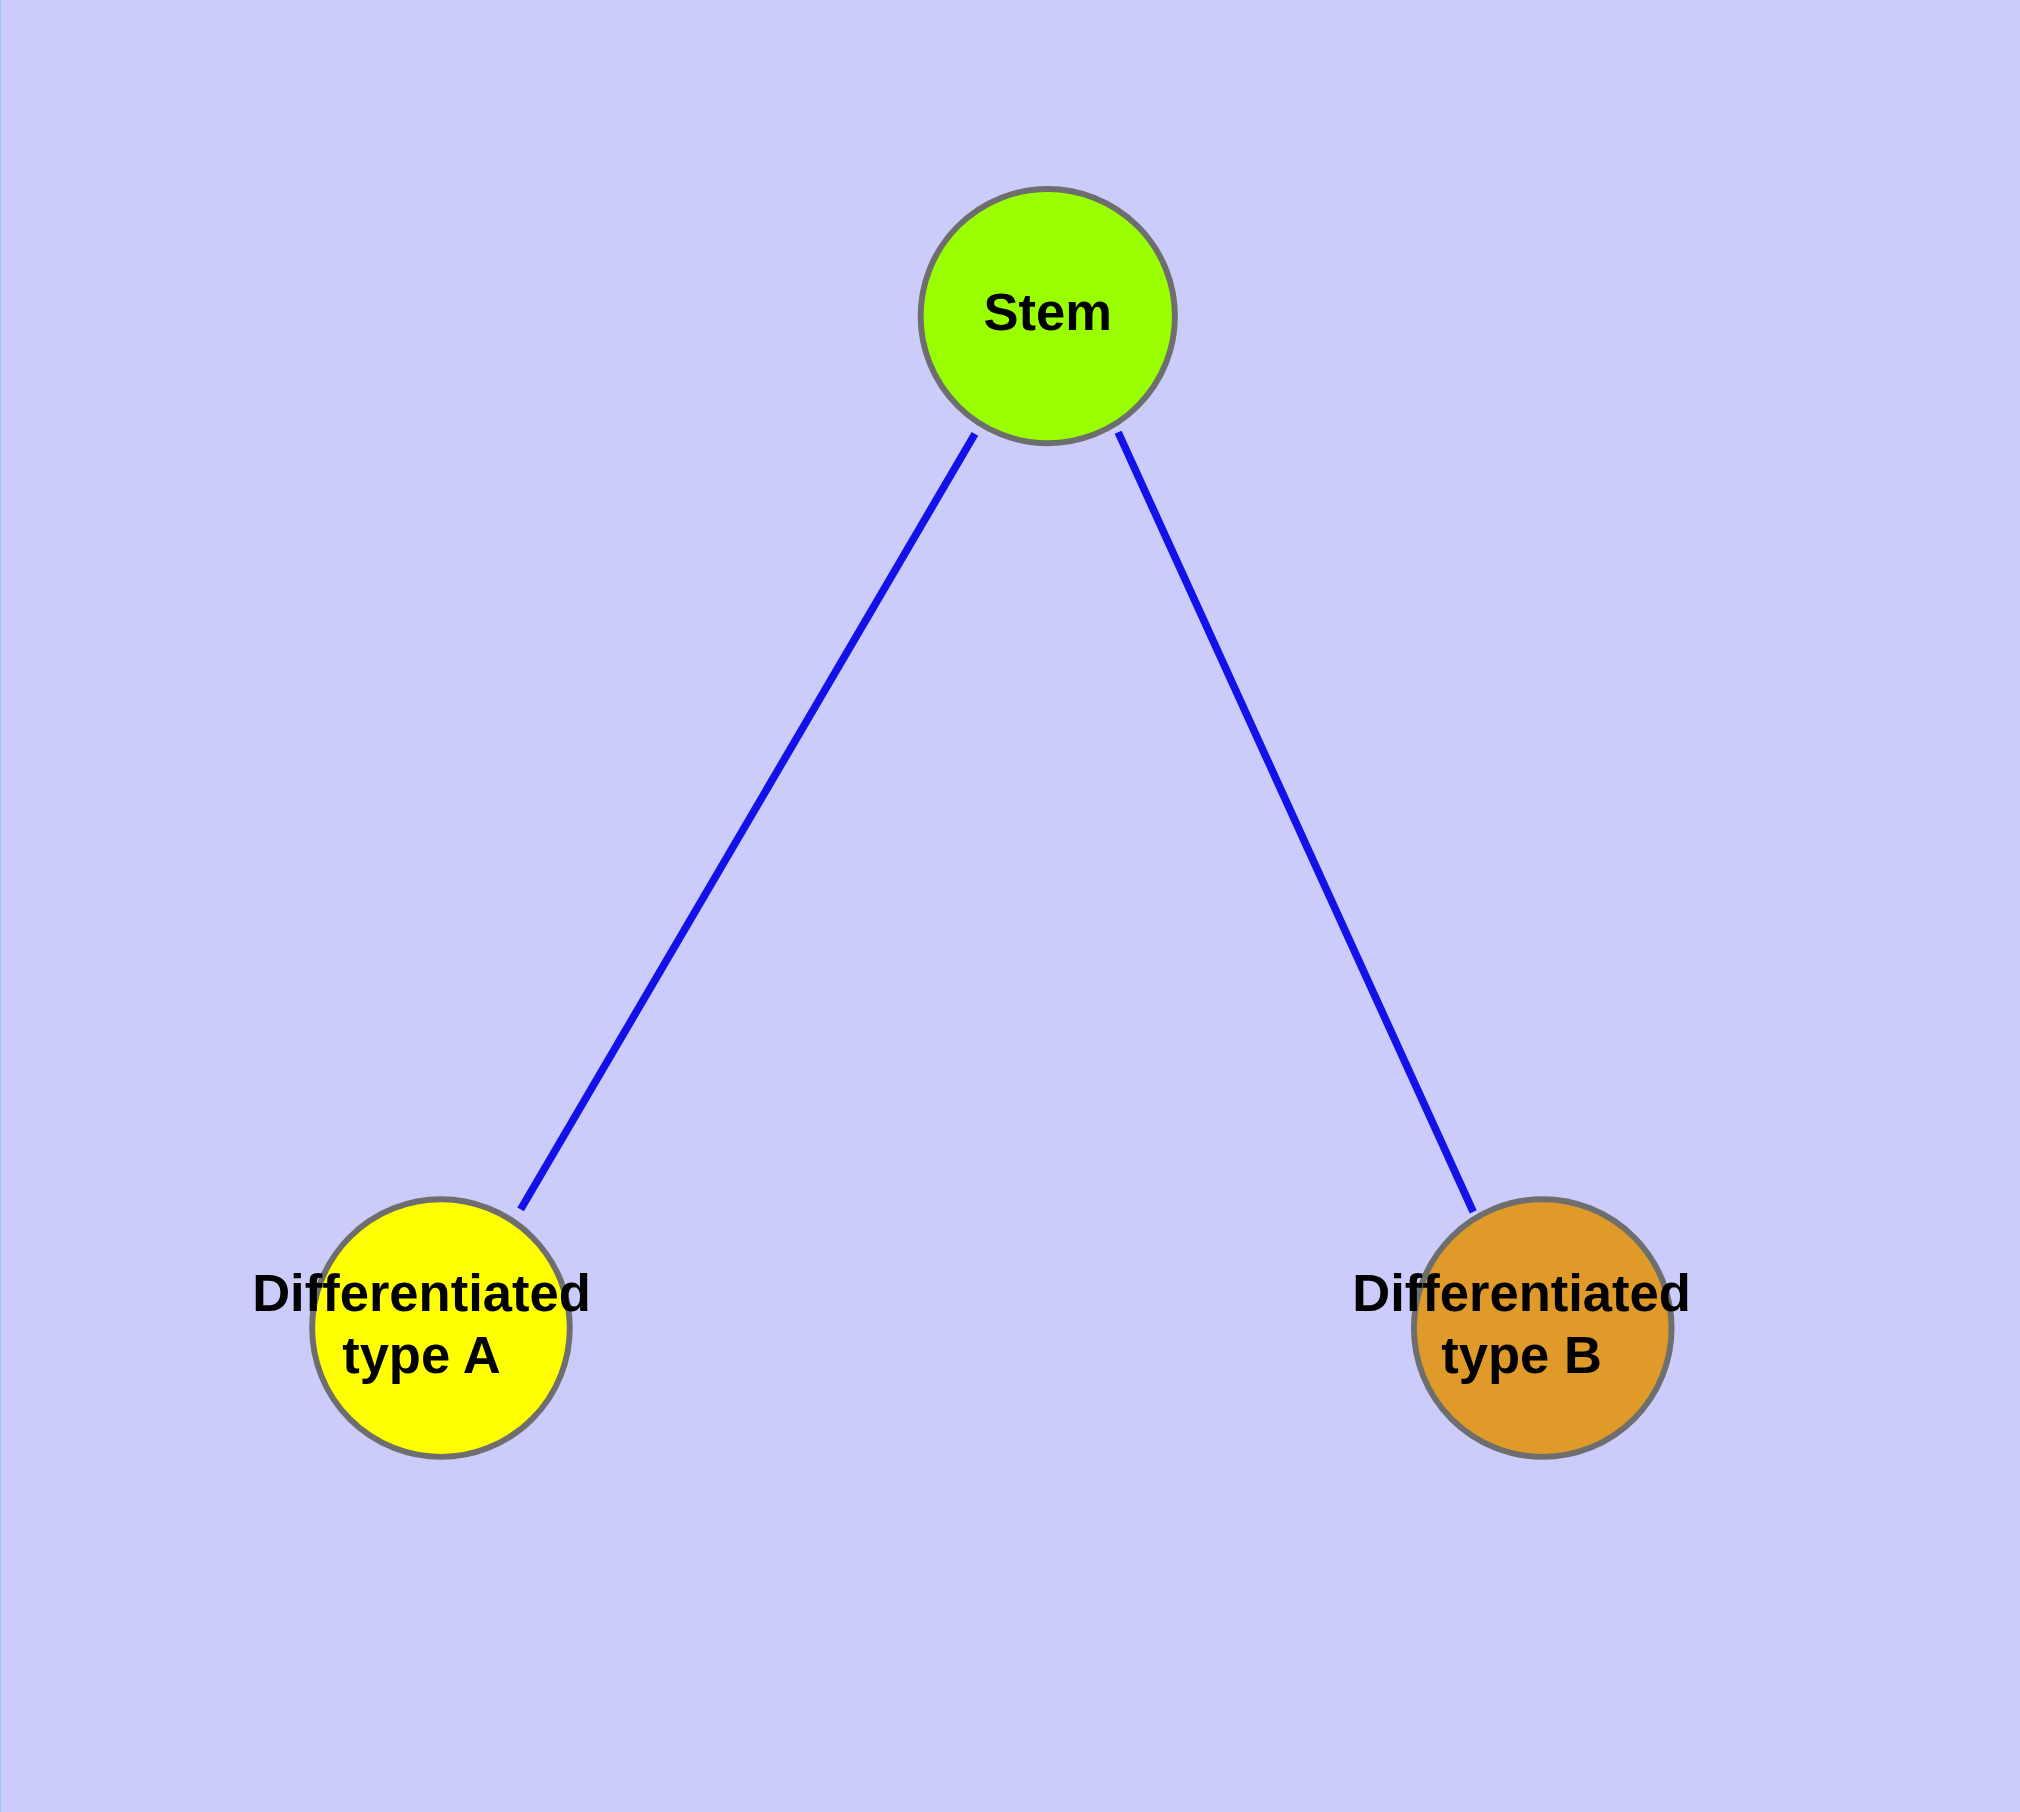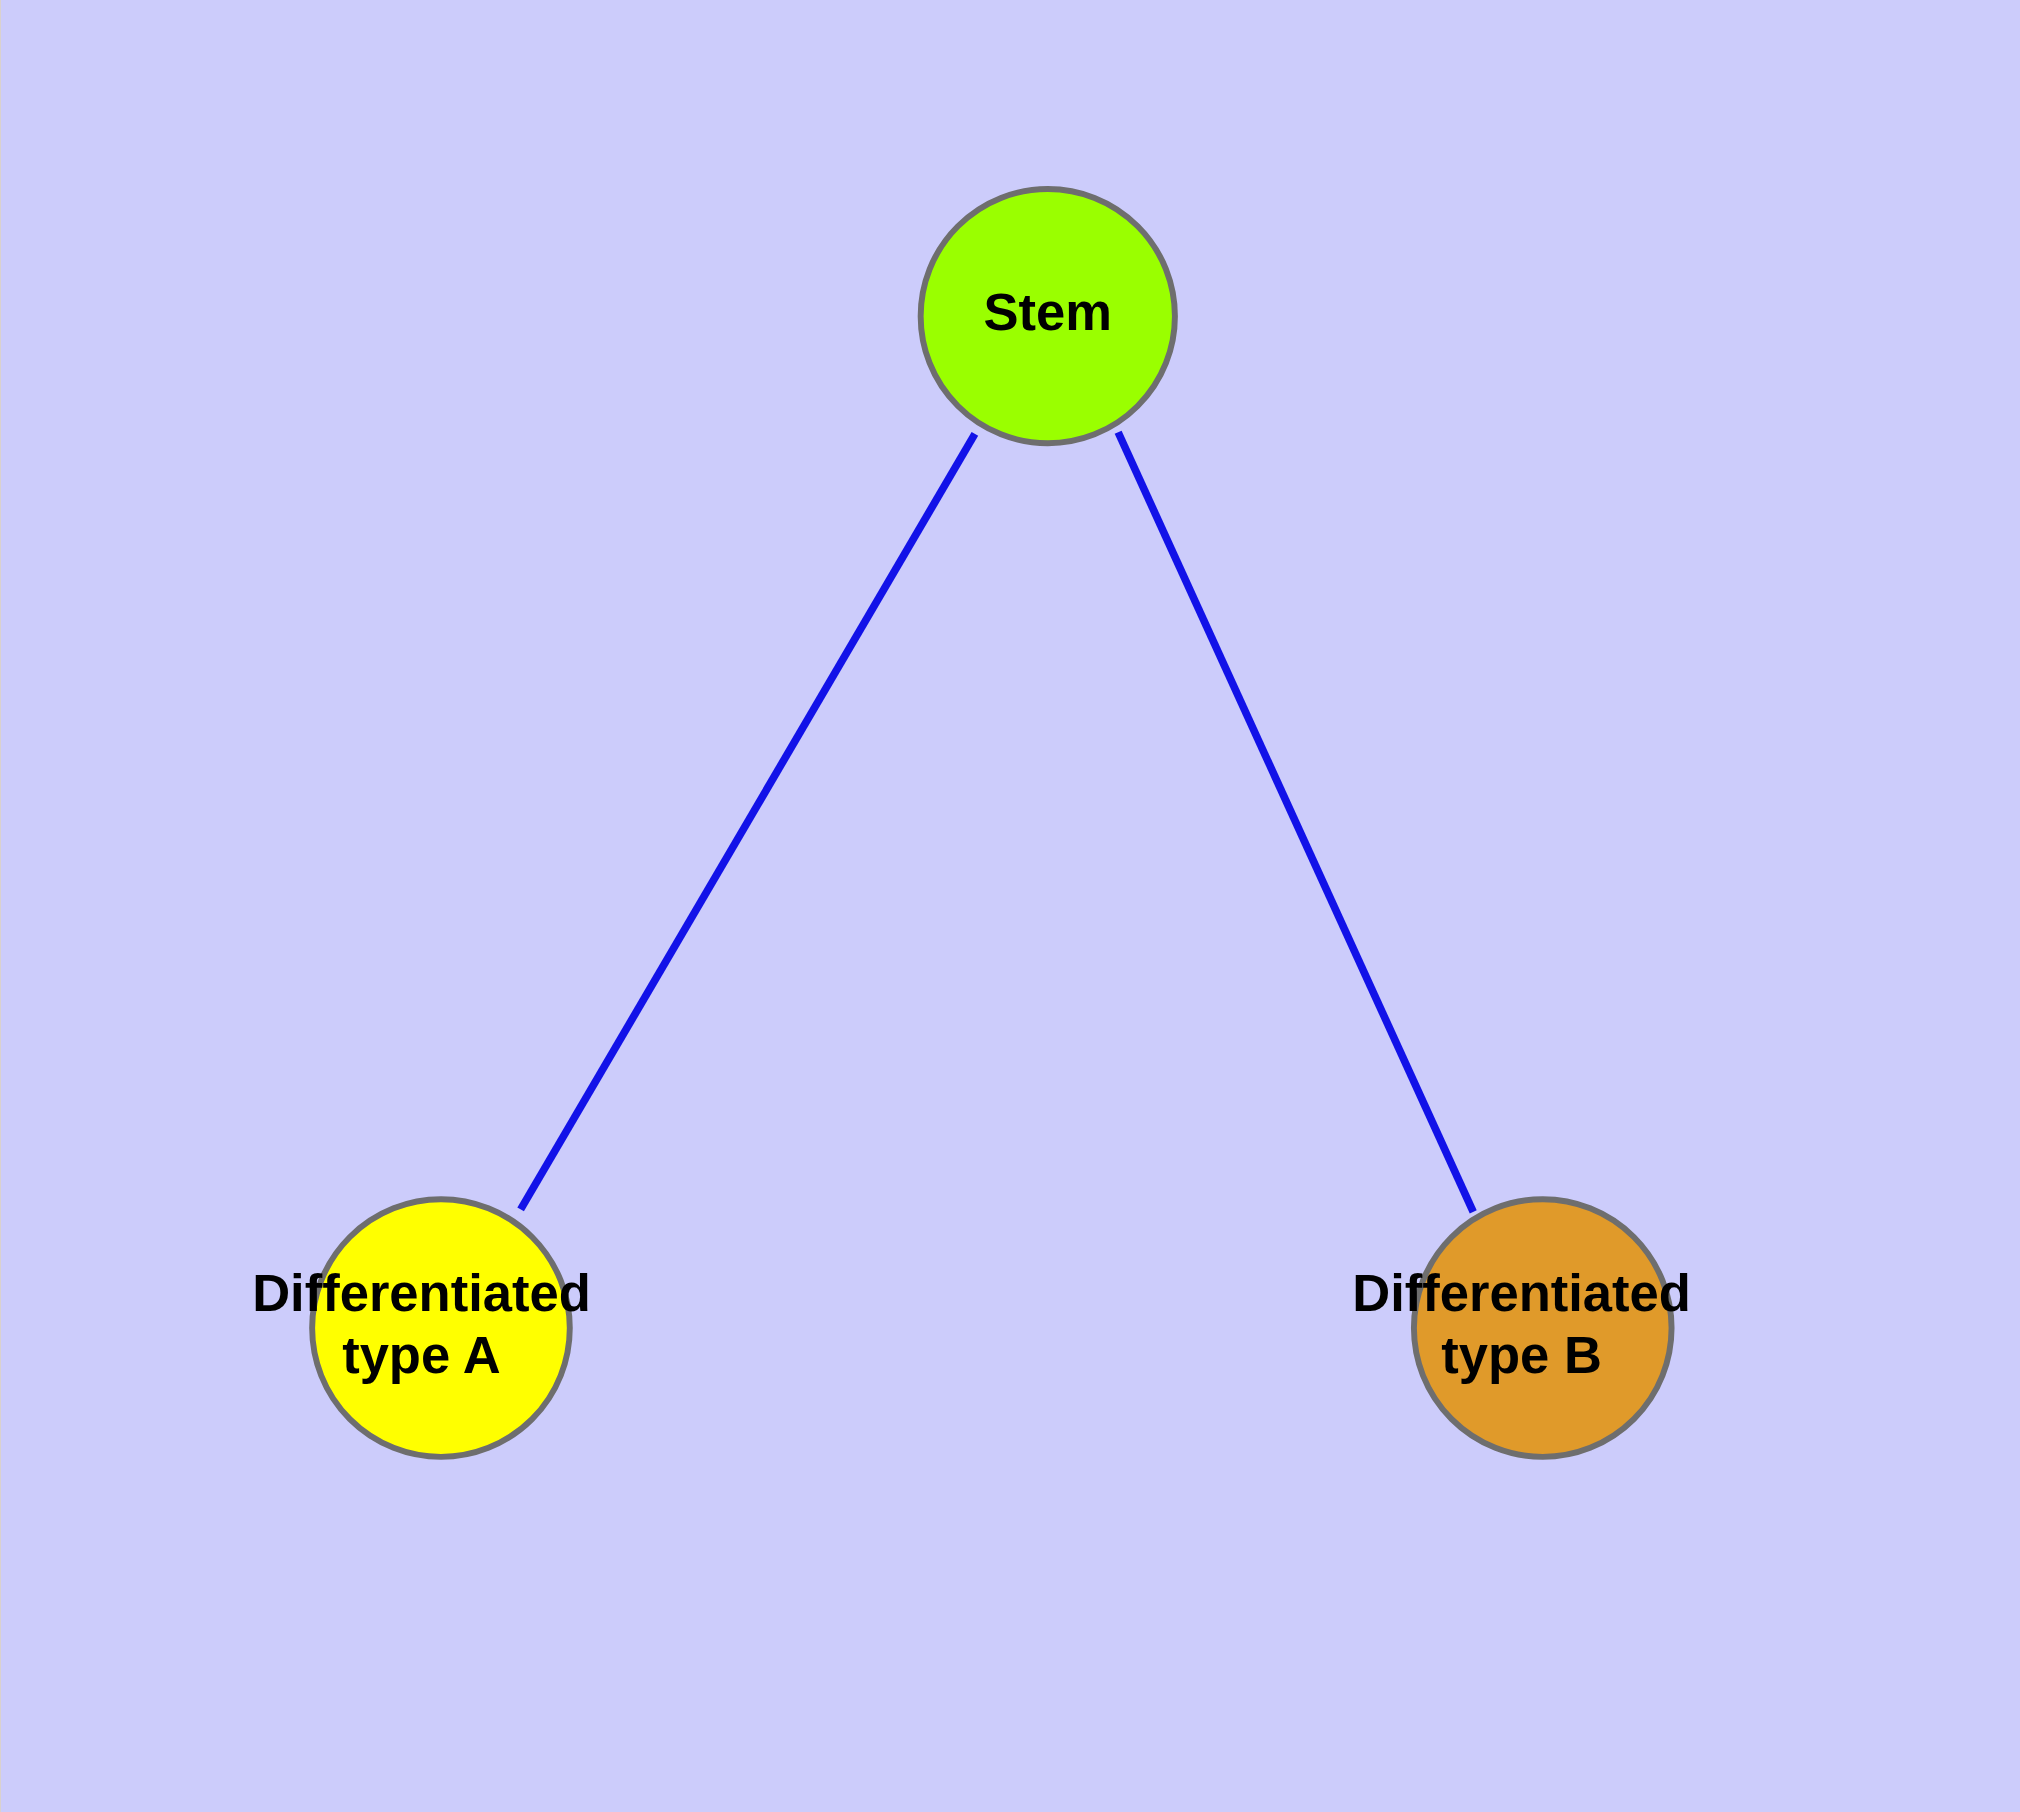--- a/index.html
+++ b/index.html
@@ -4,21 +4,21 @@
 <style>
   html, body {
     margin: 0;
     padding: 0;
     background: #ccccfb;
   }
   #stage {
     position: relative;
     width: 1792px;
     height: 1812px;
-    background: #fde047;
+    background: #0ea5e9;
     overflow: hidden;
     font-family: "Liberation Sans", sans-serif;
   }
   #graph-svg {
     position: absolute;
     left: 0;
     top: 0;
     width: 2021px;
     height: 1812px;
     display: block;

